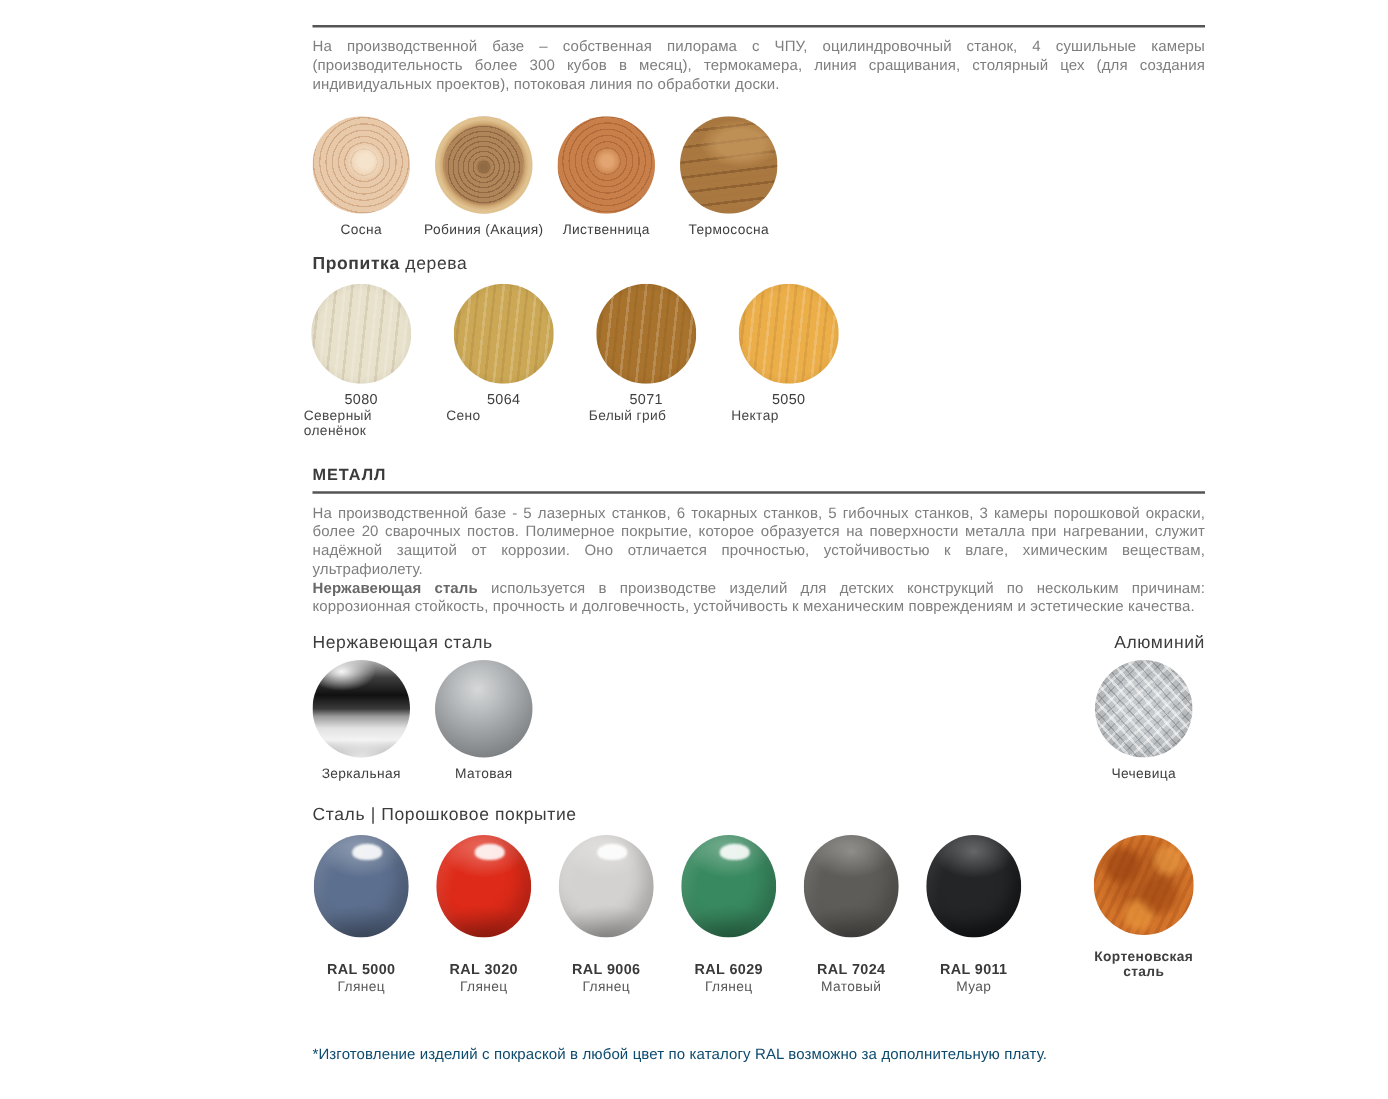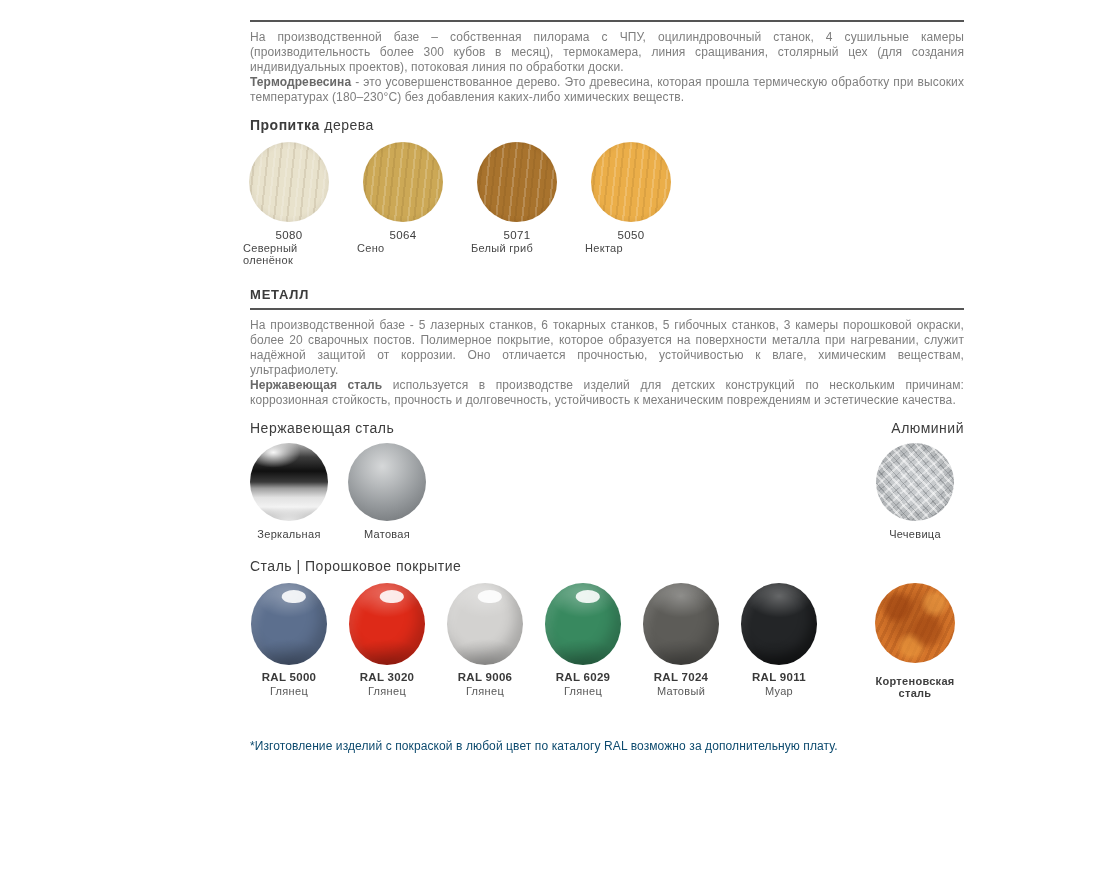--- a/index.html
+++ b/index.html
@@ -29,21 +29,21 @@
   .push-right { margin-left:auto; }
 
   .circle { border-radius:50%; flex:none; }
   .c78 { width:78px; height:78px; }
   .c80 { width:80px; height:80px; }
 
   .swatch-label { margin-top:7px; font-size:11px; line-height:12px; color:#3f3f3f; text-align:center; letter-spacing:.3px; white-space:nowrap; }
   .swatch-label.wrap { white-space:normal; width:92px; }
   .code-label { margin-top:7px; font-size:11.5px; line-height:13px; color:#3e3e3e; text-align:center; letter-spacing:.3px; }
   .name-label { font-size:11px; line-height:12px; color:#474747; text-align:left; width:92px; letter-spacing:.3px; }
-  .ral-code { margin-top:6px; font-size:11.5px; font-weight:bold; color:#393939; line-height:13px; letter-spacing:.3px; }
+  .ral-code { margin-top:20px; font-size:11.5px; font-weight:bold; color:#393939; line-height:13px; letter-spacing:.3px; }
   .ral-finish { margin-top:1px; font-size:11px; color:#585858; line-height:12px; letter-spacing:.3px; }
 
   
   .pine {
     background-image:
       radial-gradient(circle at 54% 46%, #f6e3cb 0 10%, rgba(246,227,203,0) 26%),
       repeating-radial-gradient(circle at 53% 47%, rgba(193,142,103,.5) 0 1px, rgba(0,0,0,0) 1px 5px),
       radial-gradient(circle at 50% 50%, rgba(0,0,0,0) 0 74%, #d9b38c 86%, #c09268 94%, #7d5637 100%);
   }
   .robinia {
@@ -128,22 +128,39 @@
   .mt-ral-row { margin-top:9px; }
 </style>
 </head>
 <body>
 
 <div class="page">
 
   <hr class="rule">
 
   <p class="para">На производственной базе – собственная пилорама с ЧПУ, оцилиндровочный станок, 4 сушильные камеры (производительность более 300 кубов в месяц), термокамера, линия сращивания, столярный цех (для создания индивидуальных проектов), потоковая линия по обработки доски.</p>
-  <p class="para" style="margin-top:0;"><span class="lead">Термодревесина</span><span> - это усовершенствованное дерево. Это древесина, которая прошла термическую обработку при высоких температурах (180–230°С) без добавления каких-либо химических веществ.</span></p>
-
+
+  <div class="swatch-row mt-wood-row">
+    <div class="swatch">
+      <div class="circle c78 pine" style="background-color: rgb(232, 201, 169);"></div>
+      <div class="swatch-label">Сосна</div>
+    </div>
+    <div class="swatch">
+      <div class="circle c78 robinia" style="background-color: rgb(177, 133, 90);"></div>
+      <div class="swatch-label">Робиния (Акация)</div>
+    </div>
+    <div class="swatch">
+      <div class="circle c78 larch" style="background-color: rgb(201, 127, 73);"></div>
+      <div class="swatch-label">Лиственница</div>
+    </div>
+    <div class="swatch">
+      <div class="circle c78 thermo" style="background-color: rgb(169, 120, 64);"></div>
+      <div class="swatch-label">Термососна</div>
+    </div>
+  </div>
 
   <div class="subhead mt-imp-head"><span class="w-bold">Пропитка</span><span> дерева</span></div>
 
   <div class="swatch-row mt-imp-row">
     <div class="swatch">
       <div class="circle c80 imp" style="background-color: rgb(231, 224, 201);"></div>
       <div class="code-label">5080</div>
       <div class="name-label">Северный оленёнок</div>
     </div>
     <div class="swatch">

